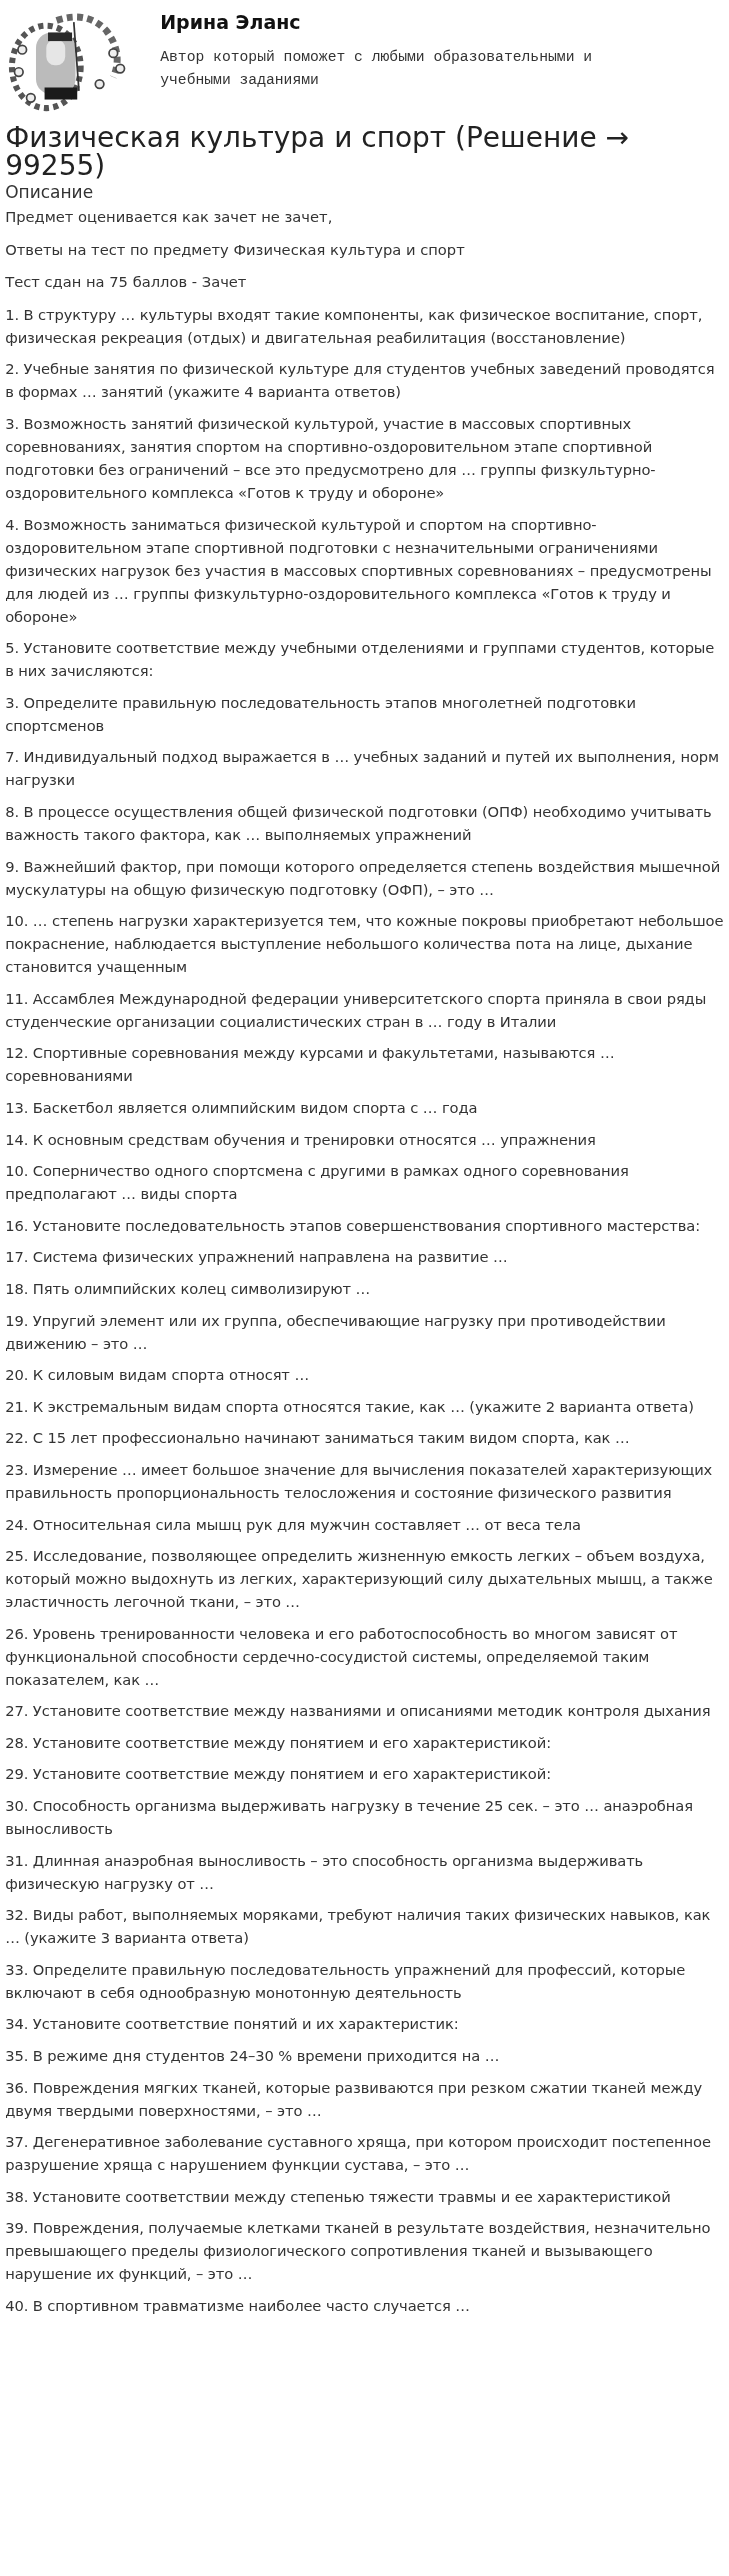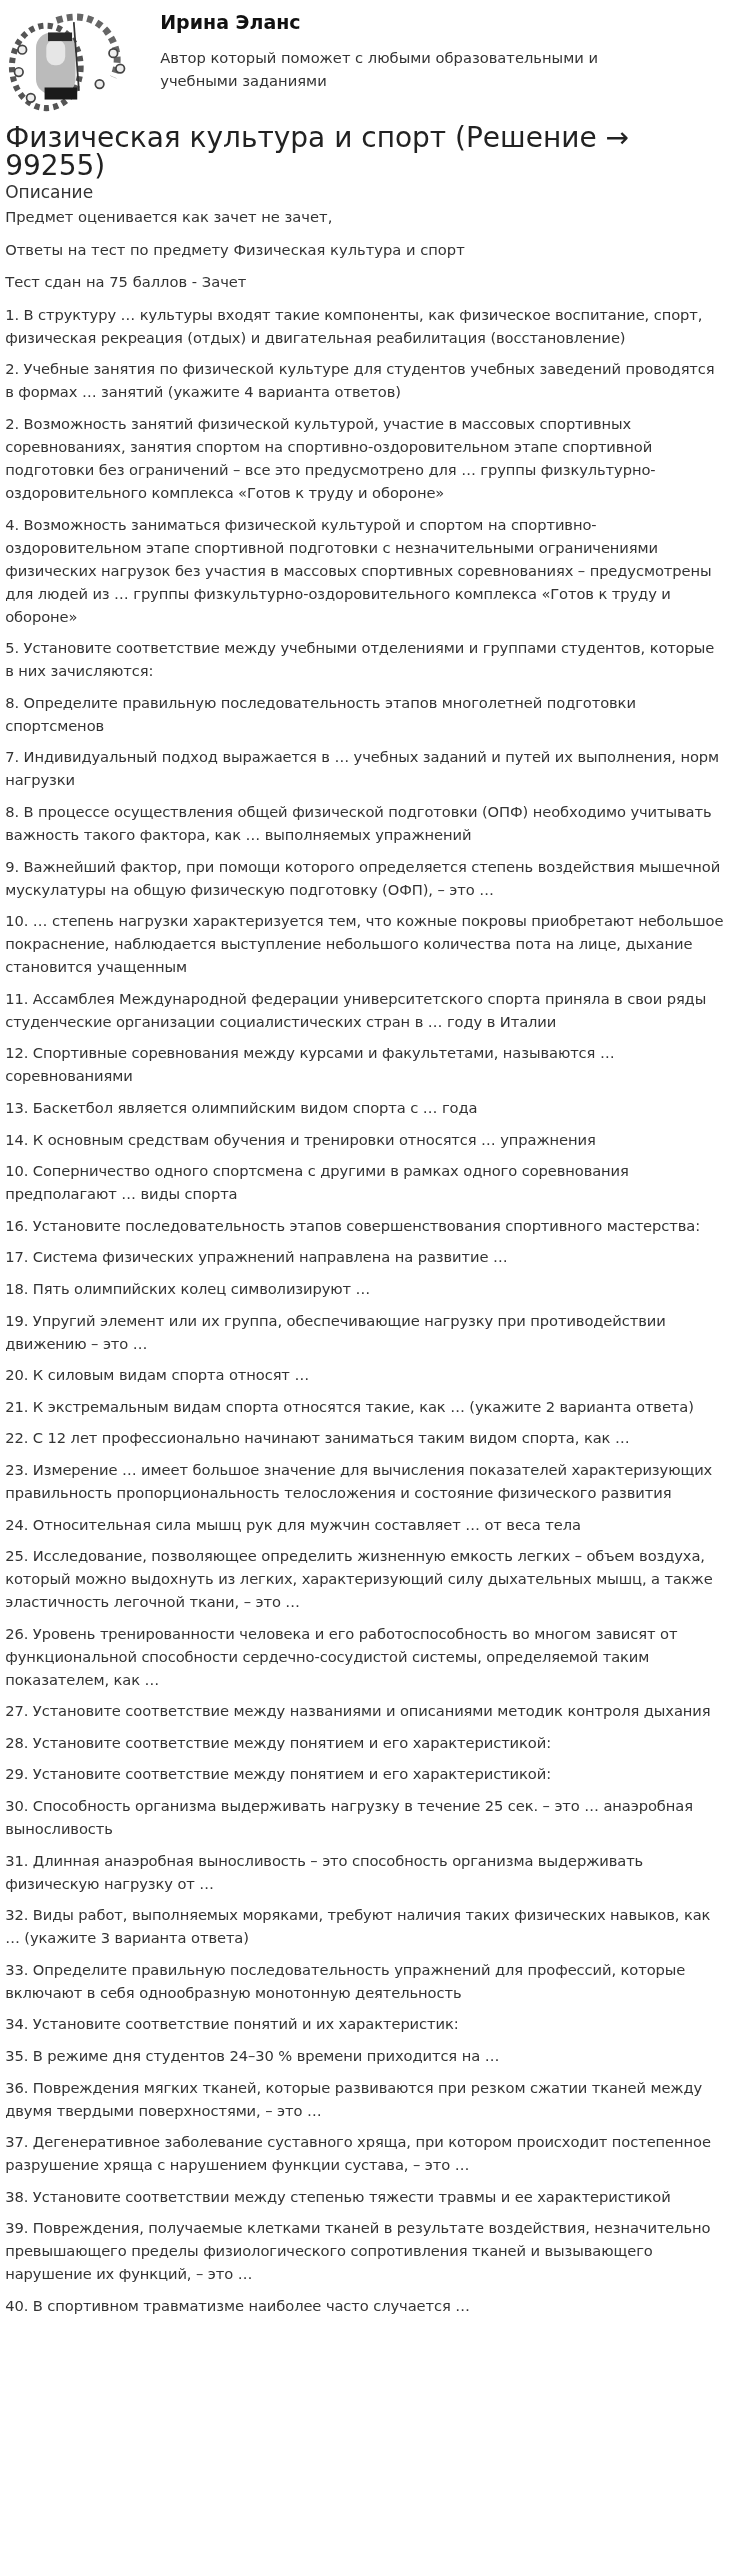--- a/index.html
+++ b/index.html
@@ -43,20 +43,21 @@
       font-weight: bold;
       color: #111111;
       line-height: 24px;
       margin-bottom: 12px;
     }
     .author-desc {
       font-size: 14.7px;
       color: #333333;
       line-height: 23px;
       width: 483px;
+      font-family: Liberation Mono, monospace;
     }
     .doc-title {
       font-size: 28px;
       font-weight: normal;
       color: #222222;
       line-height: 27.6px;
       margin: 3.4px 0 1.7px 0;
     }
     .section-label {
       font-size: 17px;
@@ -111,40 +112,40 @@
   <h1 class="doc-title">Физическая культура и спорт (Решение → 99255)</h1>
   <div class="section-label">Описание</div>
 
   <p class="intro-line">Предмет оценивается как зачет не зачет,</p>
   <p class="intro-line">Ответы на тест по предмету Физическая культура и спорт</p>
   <p class="intro-line">Тест сдан на 75 баллов - Зачет</p>
 
   <div>
     <p class="question">1. В структуру … культуры входят такие компоненты, как физическое воспитание, спорт, физическая рекреация (отдых) и двигательная реабилитация (восстановление)</p>
     <p class="question">2. Учебные занятия по физической культуре для студентов учебных заведений проводятся в формах … занятий (укажите 4 варианта ответов)</p>
-    <p class="question">2. Возможность занятий физической культурой, участие в массовых спортивных соревнованиях, занятия спортом на спортивно-оздоровительном этапе спортивной подготовки без ограничений – все это предусмотрено для … группы физкультурно-оздоровительного комплекса «Готов к труду и обороне»</p>
+    <p class="question">3. Возможность занятий физической культурой, участие в массовых спортивных соревнованиях, занятия спортом на спортивно-оздоровительном этапе спортивной подготовки без ограничений – все это предусмотрено для … группы физкультурно-оздоровительного комплекса «Готов к труду и обороне»</p>
     <p class="question">4. Возможность заниматься физической культурой и спортом на спортивно-оздоровительном этапе спортивной подготовки с незначительными ограничениями физических нагрузок без участия в массовых спортивных соревнованиях – предусмотрены для людей из … группы физкультурно-оздоровительного комплекса «Готов к труду и обороне»</p>
     <p class="question">5. Установите соответствие между учебными отделениями и группами студентов, которые в них зачисляются:</p>
-    <p class="question">8. Определите правильную последовательность этапов многолетней подготовки спортсменов</p>
+    <p class="question">3. Определите правильную последовательность этапов многолетней подготовки спортсменов</p>
     <p class="question">7. Индивидуальный подход выражается в … учебных заданий и путей их выполнения, норм нагрузки</p>
     <p class="question">8. В процессе осуществления общей физической подготовки (ОПФ) необходимо учитывать важность такого фактора, как … выполняемых упражнений</p>
     <p class="question">9. Важнейший фактор, при помощи которого определяется степень воздействия мышечной мускулатуры на общую физическую подготовку (ОФП), – это …</p>
     <p class="question">10. … степень нагрузки характеризуется тем, что кожные покровы приобретают небольшое покраснение, наблюдается выступление небольшого количества пота на лице, дыхание становится учащенным</p>
     <p class="question">11. Ассамблея Международной федерации университетского спорта приняла в свои ряды студенческие организации социалистических стран в … году в Италии</p>
     <p class="question">12. Спортивные соревнования между курсами и факультетами, называются … соревнованиями</p>
     <p class="question">13. Баскетбол является олимпийским видом спорта с … года</p>
     <p class="question">14. К основным средствам обучения и тренировки относятся … упражнения</p>
     <p class="question">10. Соперничество одного спортсмена с другими в рамках одного соревнования предполагают … виды спорта</p>
     <p class="question">16. Установите последовательность этапов совершенствования спортивного мастерства:</p>
     <p class="question">17. Система физических упражнений направлена на развитие …</p>
     <p class="question">18. Пять олимпийских колец символизируют …</p>
     <p class="question">19. Упругий элемент или их группа, обеспечивающие нагрузку при противодействии движению – это …</p>
     <p class="question">20. К силовым видам спорта относят …</p>
     <p class="question">21. К экстремальным видам спорта относятся такие, как … (укажите 2 варианта ответа)</p>
-    <p class="question">22. С 12 лет профессионально начинают заниматься таким видом спорта, как …</p>
+    <p class="question">22. С 15 лет профессионально начинают заниматься таким видом спорта, как …</p>
     <p class="question">23. Измерение … имеет большое значение для вычисления показателей характеризующих правильность пропорциональность телосложения и состояние физического развития</p>
     <p class="question">24. Относительная сила мышц рук для мужчин составляет … от веса тела</p>
     <p class="question">25. Исследование, позволяющее определить жизненную емкость легких – объем воздуха, который можно выдохнуть из легких, характеризующий силу дыхательных мышц, а также эластичность легочной ткани, – это …</p>
     <p class="question">26. Уровень тренированности человека и его работоспособность во многом зависят от функциональной способности сердечно-сосудистой системы, определяемой таким показателем, как …</p>
     <p class="question">27. Установите соответствие между названиями и описаниями методик контроля дыхания</p>
     <p class="question">28. Установите соответствие между понятием и его характеристикой:</p>
     <p class="question">29. Установите соответствие между понятием и его характеристикой:</p>
     <p class="question">30. Способность организма выдерживать нагрузку в течение 25 сек. – это … анаэробная выносливость</p>
     <p class="question">31. Длинная анаэробная выносливость – это способность организма выдерживать физическую нагрузку от …</p>
     <p class="question">32. Виды работ, выполняемых моряками, требуют наличия таких физических навыков, как … (укажите 3 варианта ответа)</p>

